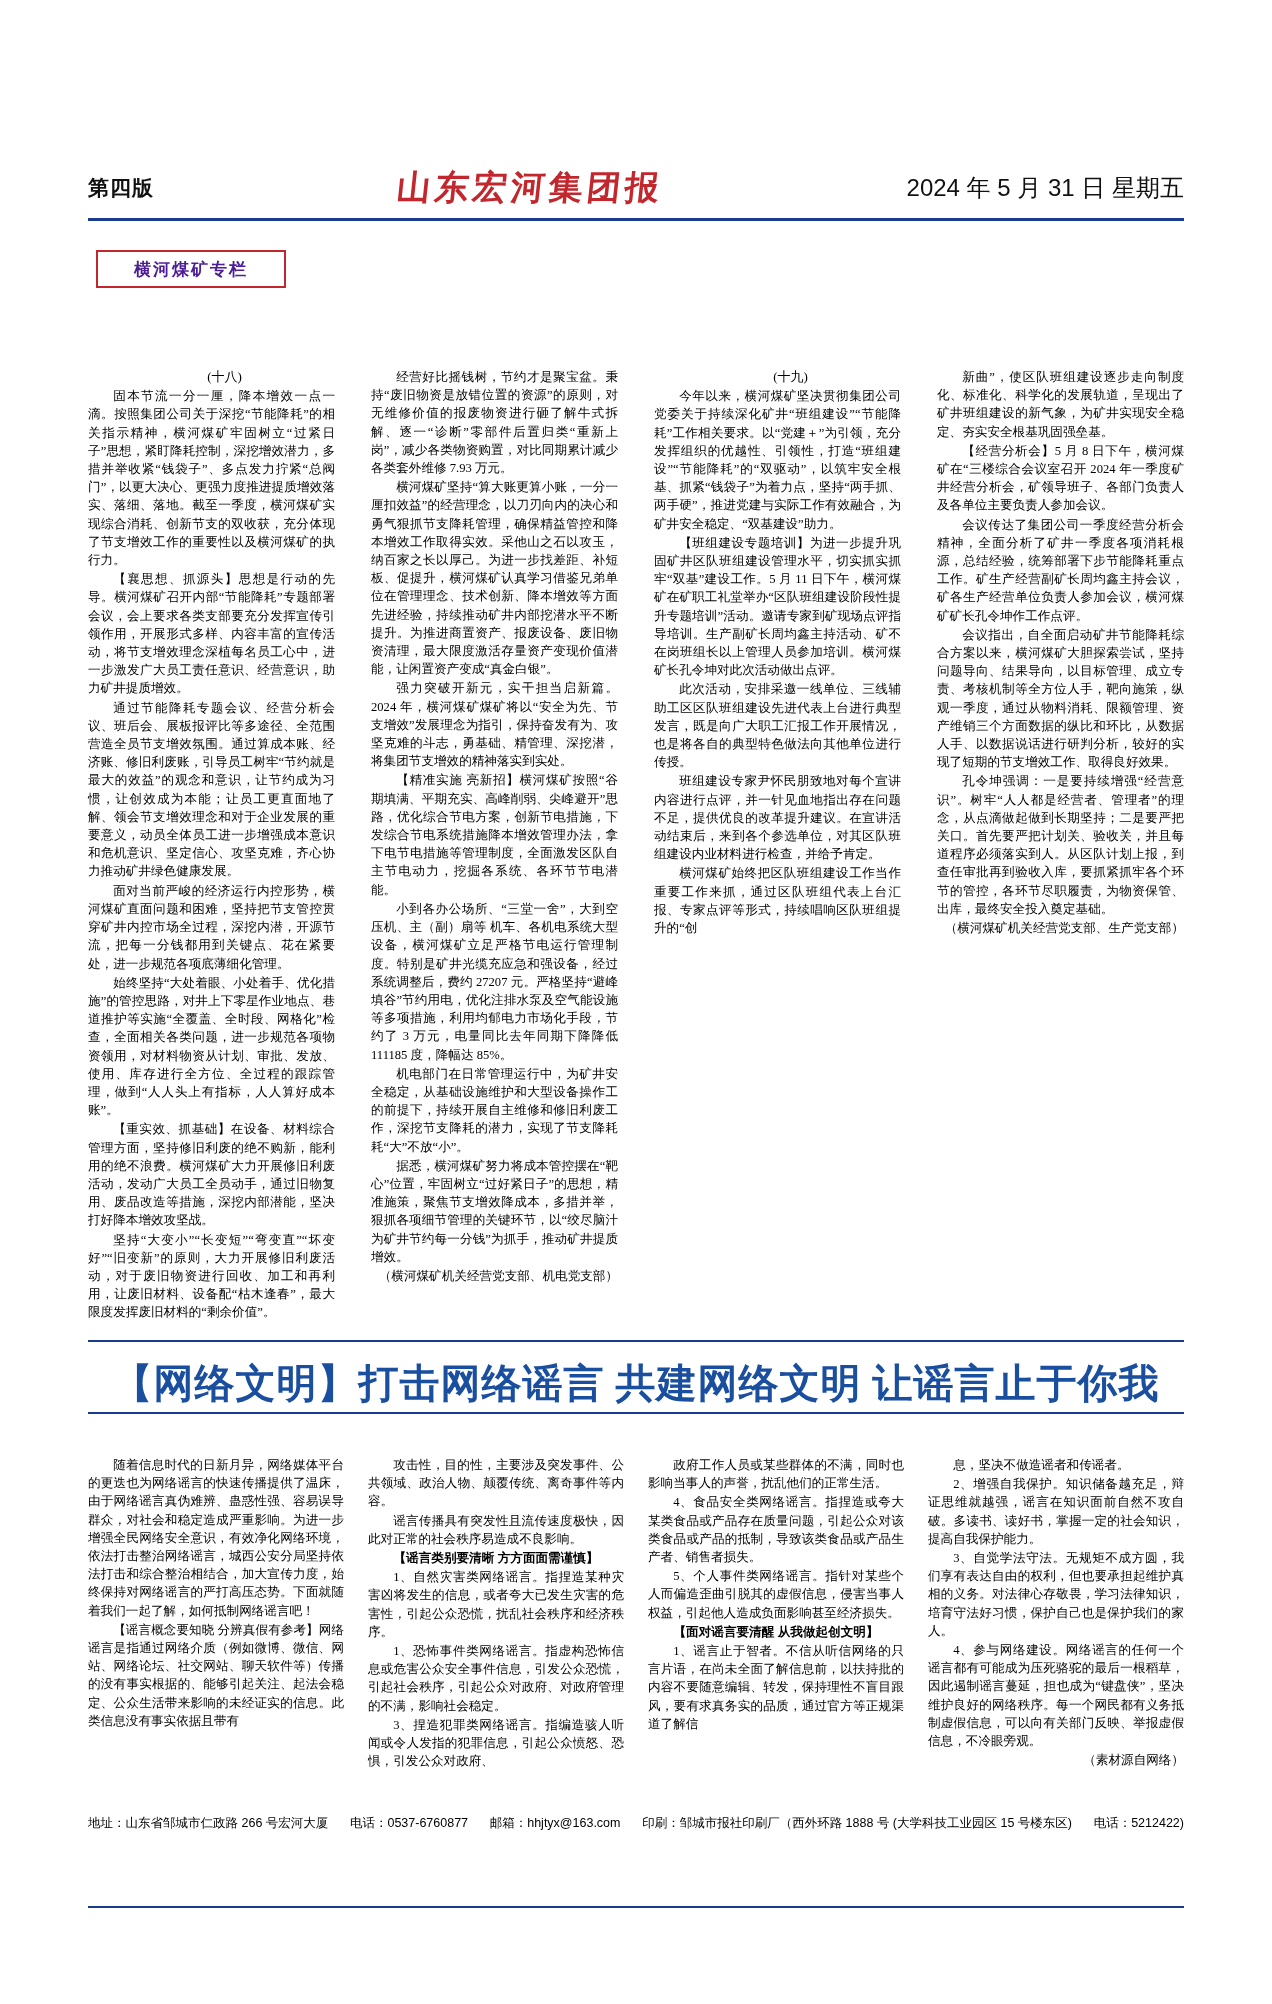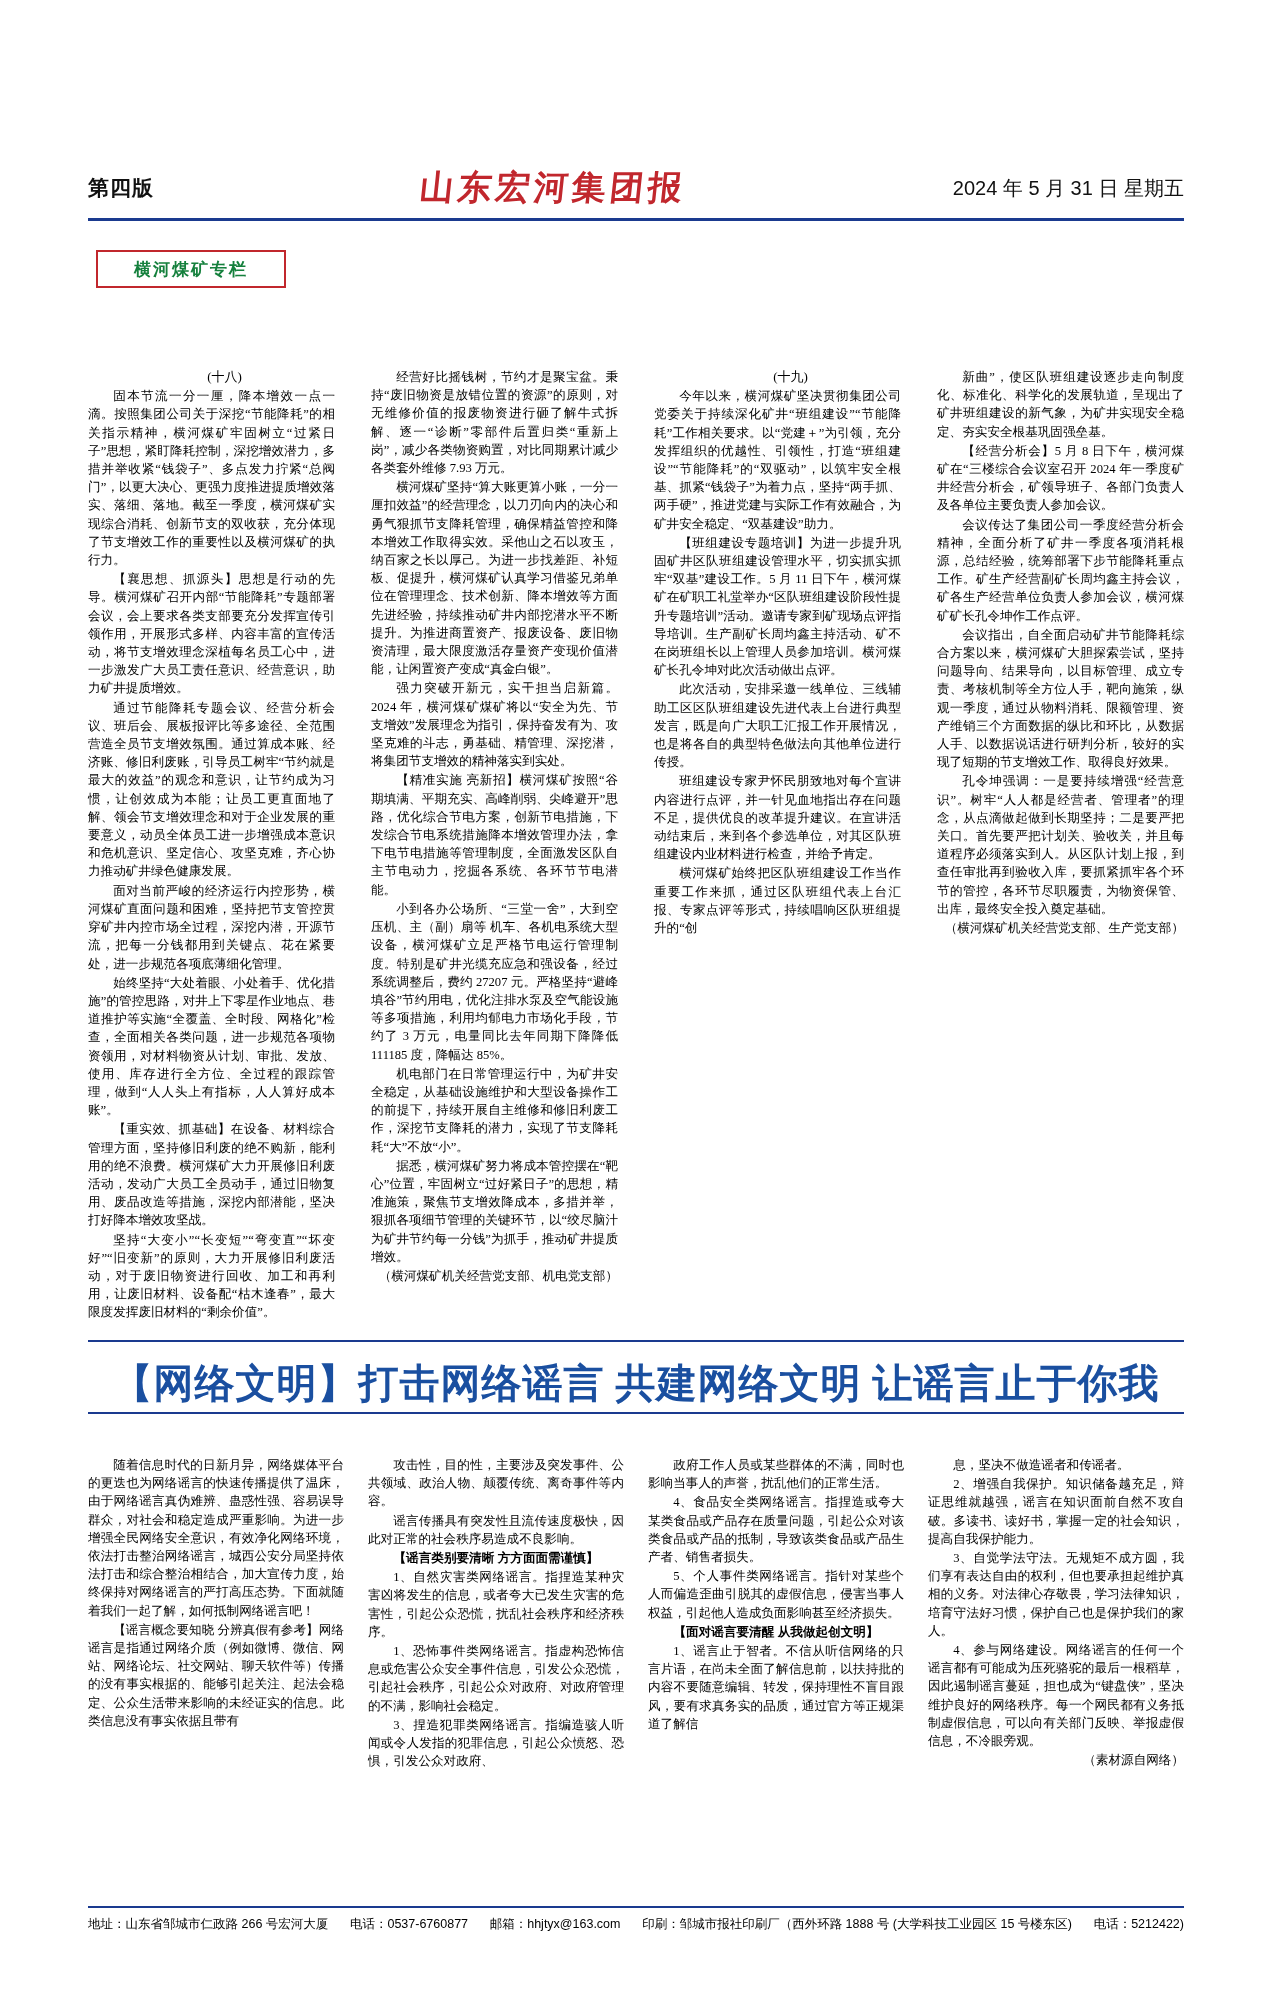--- a/index.html
+++ b/index.html
@@ -44,42 +44,42 @@
   .masthead .paper-name {
     font-family: "Liberation Serif", serif;
     font-size: 34px;
     font-weight: bold;
     color: #c1272d;
     letter-spacing: 4px;
     transform: skewX(-6deg);
     white-space: nowrap;
   }
   .masthead .issue-date {
-    font-size: 20px;
+    font-size: 24px;
     color: #111;
     font-family: "Liberation Sans", sans-serif;
     white-space: nowrap;
   }
   .rule-top {
     position: absolute;
     left: 88px; top: 218px;
     width: 1096px;
     height: 3px;
     background: #1a3a8f;
   }
 
   
   .column-tag {
     position: absolute;
     left: 96px; top: 250px;
     width: 186px;
     height: 34px;
     background: #ffffff;
     border: 2px solid #c1272d;
-    color: #15803d;
+    color: #4c1d95;
     font-size: 17px;
     letter-spacing: 2px;
     font-weight: bold;
     display: flex;
     align-items: center;
     justify-content: center;
     font-family: "Liberation Sans", sans-serif;
   }
 
   
@@ -171,21 +171,21 @@
   
   .rule-bottom {
     position: absolute;
     left: 88px; top: 1906px;
     width: 1096px;
     height: 2px;
     background: #1a3a8f;
   }
   .footer {
     position: absolute;
-    left: 88px; top: 1916px;
+    left: 88px; top: 1815px;
     width: 1096px;
     font-size: 12.5px;
     font-family: "Liberation Sans", "DejaVu Sans", sans-serif;
     display: flex;
     justify-content: space-between;
     align-items: flex-start;
     color: #000;
   }
   .footer .seg { white-space: nowrap; }
 </style>

